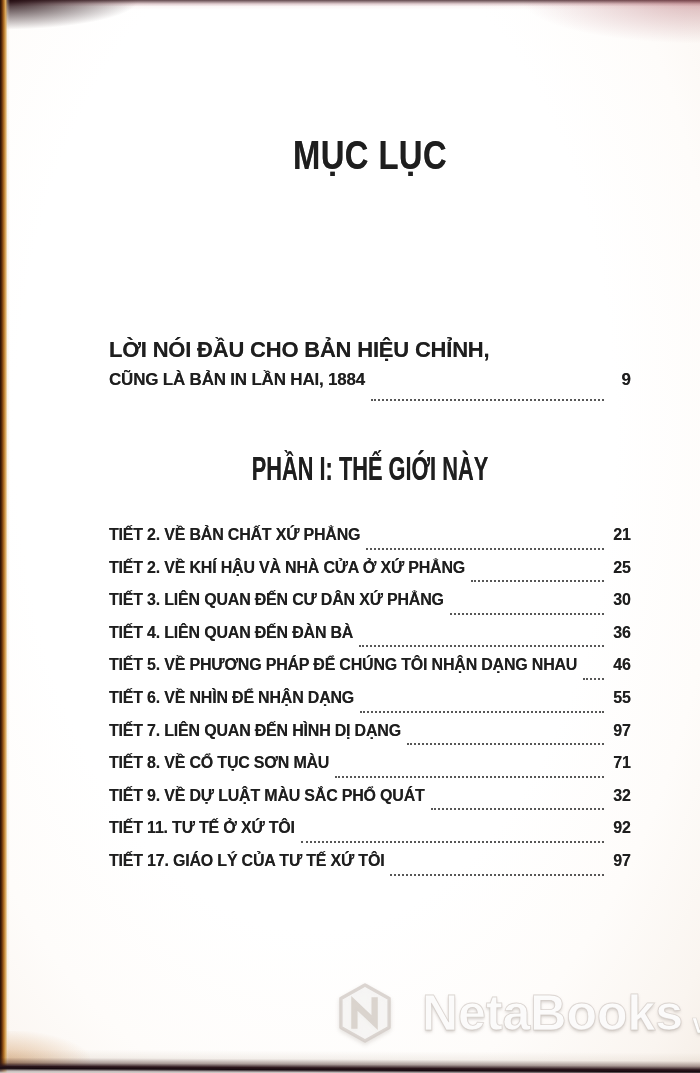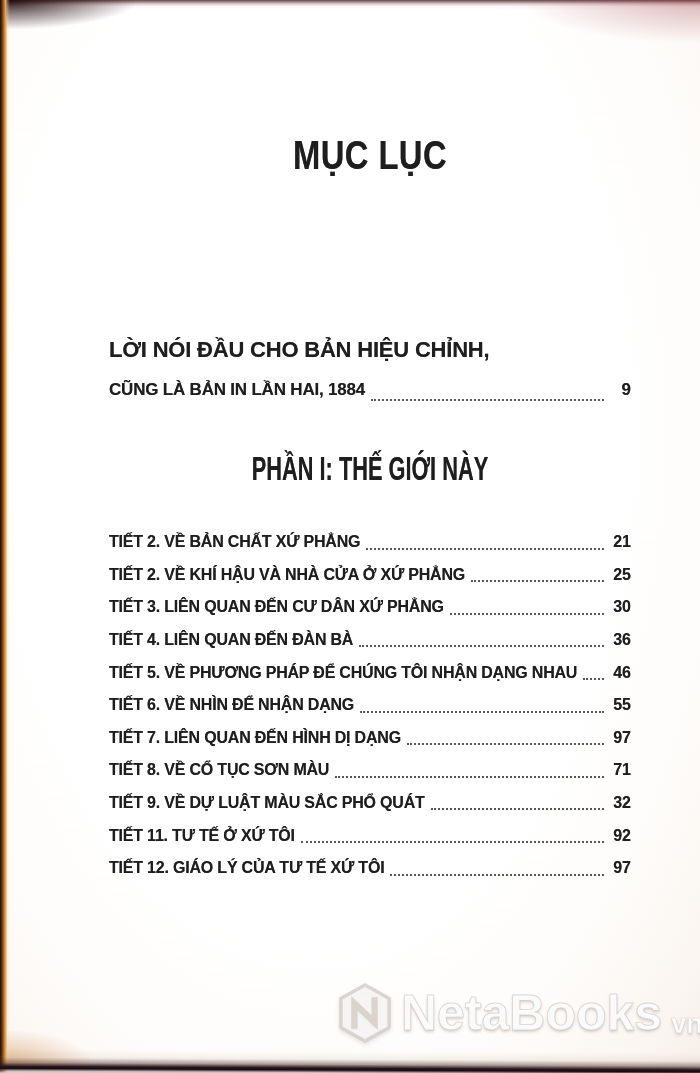--- a/index.html
+++ b/index.html
@@ -51,40 +51,41 @@
     transform:scaleX(.8);
   }
   .preface{position:absolute;top:330px;left:0;width:100%;}
   .preface-line{font-size:22px;font-weight:700;line-height:40px;letter-spacing:-.2px;white-space:nowrap;}
   .part-heading{
     position:absolute;top:452px;left:0;width:100%;text-align:center;
     font-size:33px;font-weight:700;line-height:34px;
     transform:scaleX(.66);white-space:nowrap;
   }
   .entries{position:absolute;top:526px;left:0;width:100%;}
-  .toc-row{display:flex;align-items:center;height:32.6px;font-size:16px;font-weight:700;letter-spacing:-.2px;}
+  .toc-row{display:flex;align-items:flex-start;height:32.6px;font-size:16px;font-weight:700;letter-spacing:-.2px;}
   .toc-row .label{white-space:nowrap;flex:0 0 auto;}
   .dots{
     flex:1 1 auto;align-self:flex-end;height:0;
     margin:0 3px 9px 6px;border-bottom:2.5px dotted #3a3a3a;min-width:14px;opacity:.85;
   }
   .num{flex:0 0 auto;min-width:24px;text-align:right;font-weight:600;letter-spacing:0;}
   .preface .toc-row{height:40px;font-size:17px;}
   
   .watermark{
     position:absolute;left:338px;top:983px;z-index:3;
     display:flex;align-items:center;gap:9px;
   }
   .wm-logo svg{display:block;}
   .wm-logo{filter:drop-shadow(0 2px 2px rgba(180,172,166,.45));}
   .wm-text{
     font-size:50px;font-weight:700;line-height:50px;
     color:rgba(255,255,255,.92);
     -webkit-text-stroke:.8px rgba(200,192,186,.55);
     text-shadow:0 2px 3px rgba(178,170,164,.5),0 0 1px rgba(200,192,186,.6);
+    margin-left:21px;
   }
   .wm-suffix{
     font-size:27px;font-weight:700;align-self:flex-end;margin-bottom:3px;
     color:rgba(255,255,255,.92);
     -webkit-text-stroke:.7px rgba(200,192,186,.55);
     text-shadow:0 2px 3px rgba(178,170,164,.5);
   }
 </style>
 </head>
 <body>
@@ -151,21 +152,21 @@
         <span class="label">TIẾT 9. VỀ DỰ LUẬT MÀU SẮC PHỔ QUÁT</span>
         <span class="dots"></span>
         <span class="num">32</span>
       </div>
       <div class="toc-row">
         <span class="label">TIẾT 11. TƯ TẾ Ở XỨ TÔI</span>
         <span class="dots"></span>
         <span class="num">92</span>
       </div>
       <div class="toc-row">
-        <span class="label">TIẾT 12. GIÁO LÝ CỦA TƯ TẾ XỨ TÔI</span>
+        <span class="label">TIẾT 17. GIÁO LÝ CỦA TƯ TẾ XỨ TÔI</span>
         <span class="dots"></span>
         <span class="num">97</span>
       </div>
     </div>
 
   </div>
 
   <div class="watermark">
     <span class="wm-logo">
       <svg width="54" height="60" viewBox="0 0 56 62">

